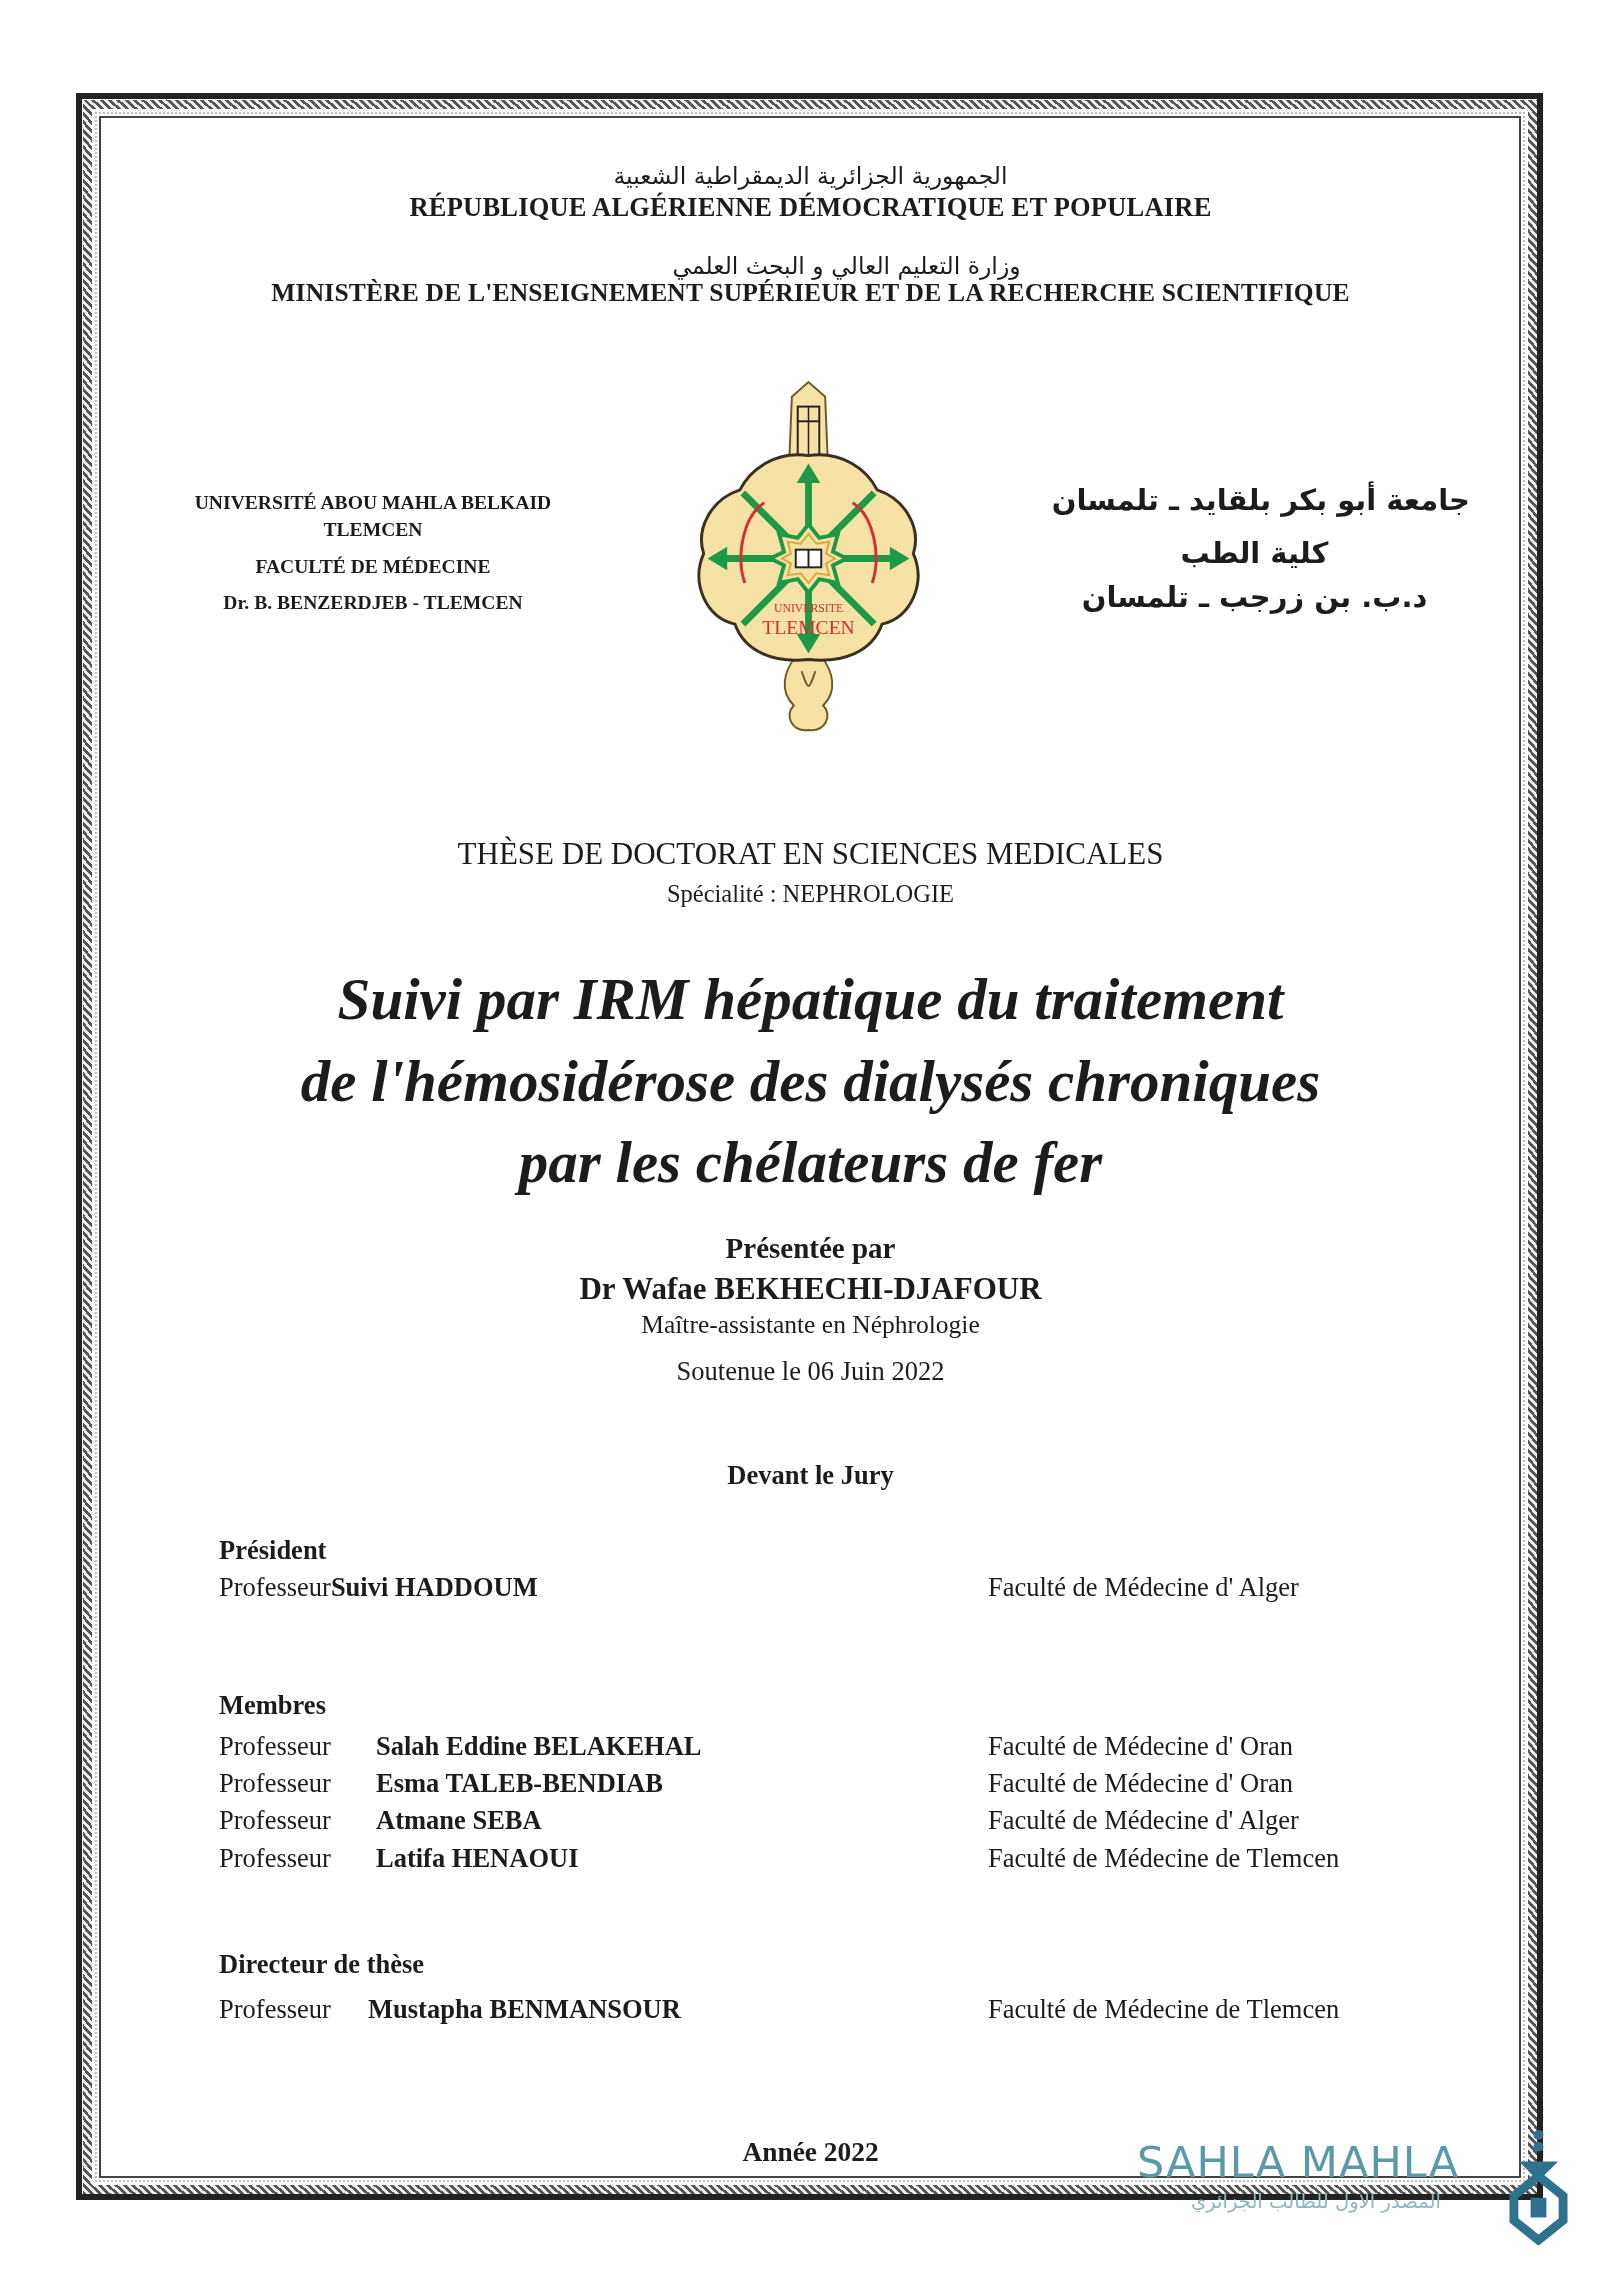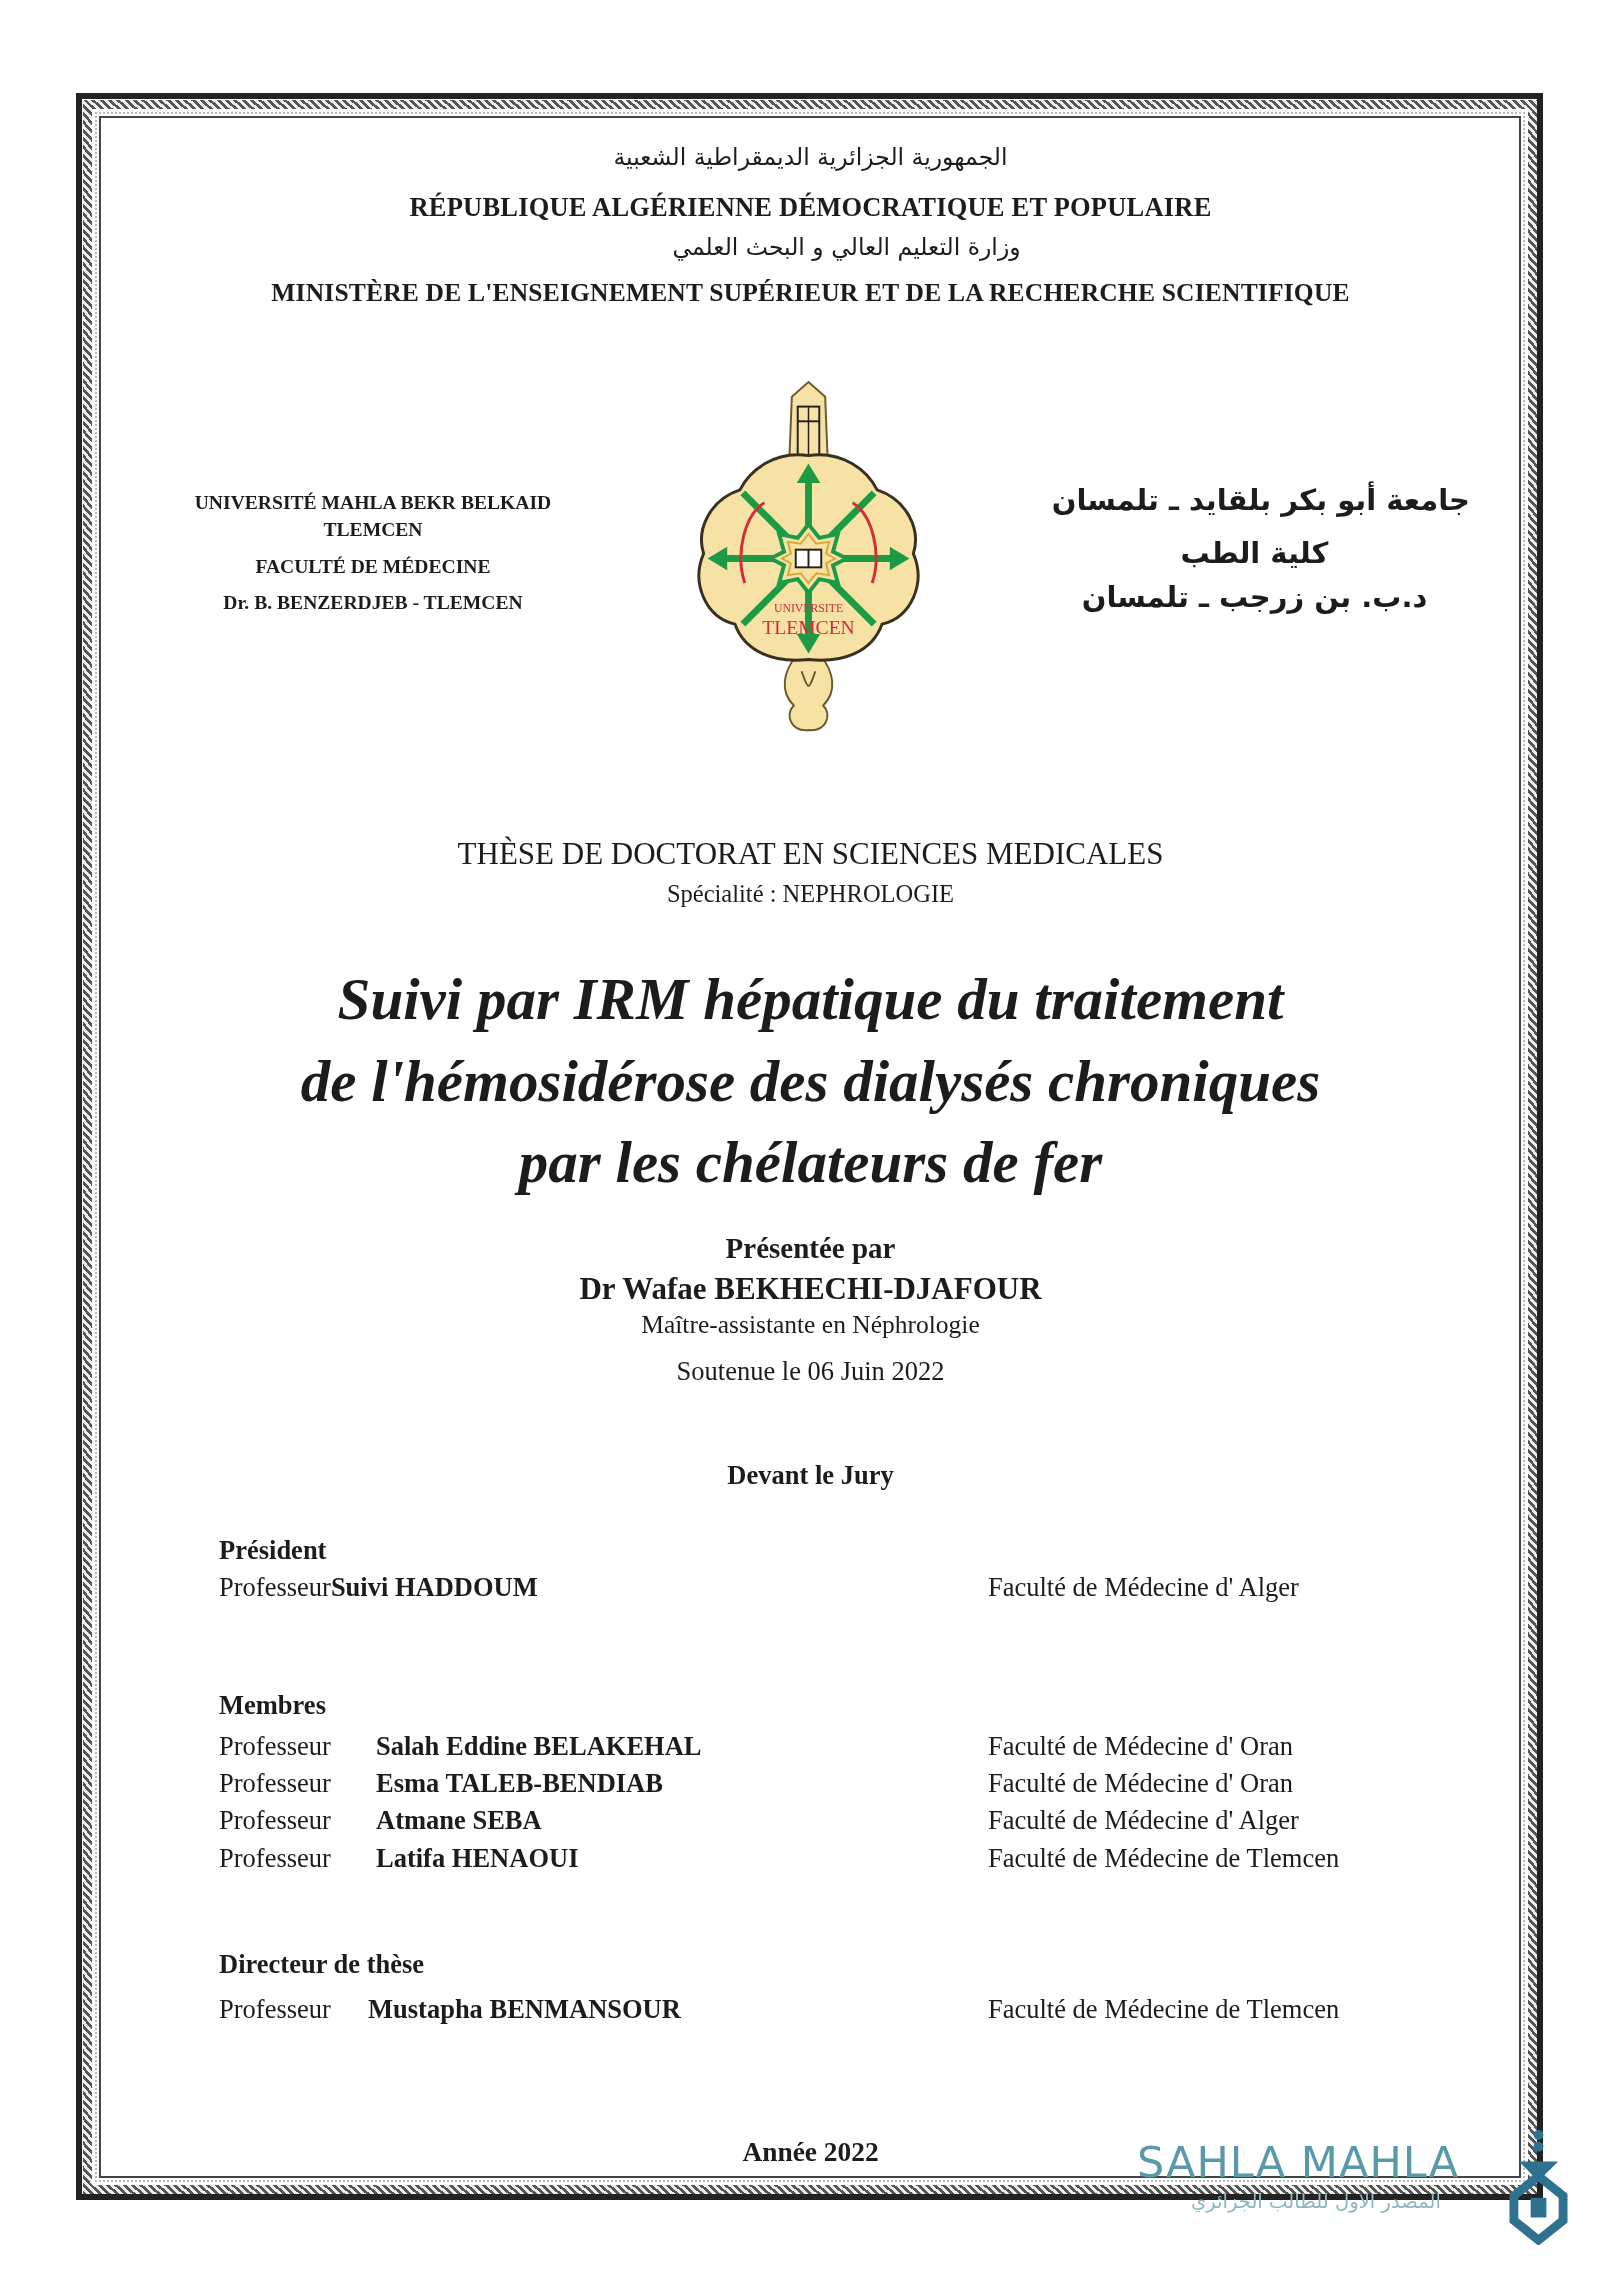--- a/index.html
+++ b/index.html
@@ -4,21 +4,21 @@
 <style>
   html, body { margin:0; padding:0; background:#ffffff; }
   body { width:1621px; height:2293px; position:relative; overflow:hidden; font-family:"Liberation Serif", serif; color:#1c1c1c; }
   .frame-outer { position:absolute; left:76px; top:93px; width:1467px; height:2107px; box-sizing:border-box; border:6.9px solid #222; }
   .frame-rope { position:absolute; left:83px; top:100px; width:1454px; height:2094px; box-sizing:border-box; border:9.8px solid transparent;
     border-image: repeating-linear-gradient(45deg,#555 0 2.9px,#eee 2.9px 5.9px) 10; }
   .frame-inner1 { position:absolute; left:95px; top:112px; width:1430px; height:2070px; box-sizing:border-box; border:2.9px dotted #bbb; }
   .frame-inner2 { position:absolute; left:99px; top:116px; width:1422px; height:2062px; box-sizing:border-box; border:2px solid #444; }
   .c { position:absolute; left:0; width:1621px; text-align:center; white-space:nowrap; }
   .ar { font-family:"DejaVu Sans", sans-serif; direction:rtl; }
-  .hdr-ar { font-size:23.5px; }
+  .hdr-ar { font-size:23.5px;margin-top:19px; }
   .hdr-fr { font-size:26.5px; font-weight:bold; letter-spacing:0.2px; }
   .univ-left { position:absolute; left:167px; width:412px; text-align:center; font-weight:bold; font-size:19.6px; line-height:1; }
   .univ-right { position:absolute; left:1039px; width:431px; text-align:center; font-weight:bold; font-size:29px; line-height:1; }
   .logo { position:absolute; left:686px; top:377px; width:245px; height:363px; }
   .thesis-type { font-size:31px; }
   .specialite { font-size:24.5px; }
   .title { font-size:59px; font-style:italic; font-weight:bold; }
   .pres-label { font-size:29px; font-weight:bold; }
   .author { font-size:31px; font-weight:bold; }
   .author-role { font-size:25.5px; }
@@ -42,21 +42,21 @@
 <div class="frame-rope"></div>
 <div class="frame-inner1"></div>
 <div class="frame-inner2"></div>
 
 <div class="c ar hdr-ar" style="top:143px;">الجمهورية الجزائرية الديمقراطية الشعبية</div>
 <div class="c hdr-fr" style="top:192px;">RÉPUBLIQUE ALGÉRIENNE DÉMOCRATIQUE ET POPULAIRE</div>
 <div class="c ar hdr-ar" style="top:233px;padding-left:36px;">وزارة التعليم العالي و البحث العلمي</div>
 <div class="c hdr-fr" style="top:278px; font-size:25.5px;">MINISTÈRE DE L'ENSEIGNEMENT SUPÉRIEUR ET DE LA RECHERCHE SCIENTIFIQUE</div>
 
 <div>
-  <div class="univ-left" style="top:493px;">UNIVERSITÉ MAHLA BEKR BELKAID</div>
+  <div class="univ-left" style="top:493px;">UNIVERSITÉ ABOU MAHLA BELKAID</div>
   <div class="univ-left" style="top:520px;">TLEMCEN</div>
   <div class="univ-left" style="top:557px;">FACULTÉ DE MÉDECINE</div>
   <div class="univ-left" style="top:593px;">Dr. B. BENZERDJEB - TLEMCEN</div>
 </div>
 
 <div class="logo">
   <svg width="245" height="363" viewBox="0 0 250 370">
 
     <path d="M112 285 C100 300 95 320 110 335 C100 345 108 362 125 360 C142 362 150 345 140 335 C155 320 150 300 138 285 Z" fill="#f6e2a4" stroke="#6b5a2a" stroke-width="2"></path>
     <path d="M118 300 C125 320 125 320 132 300" fill="none" stroke="#6b5a2a" stroke-width="2"></path>

